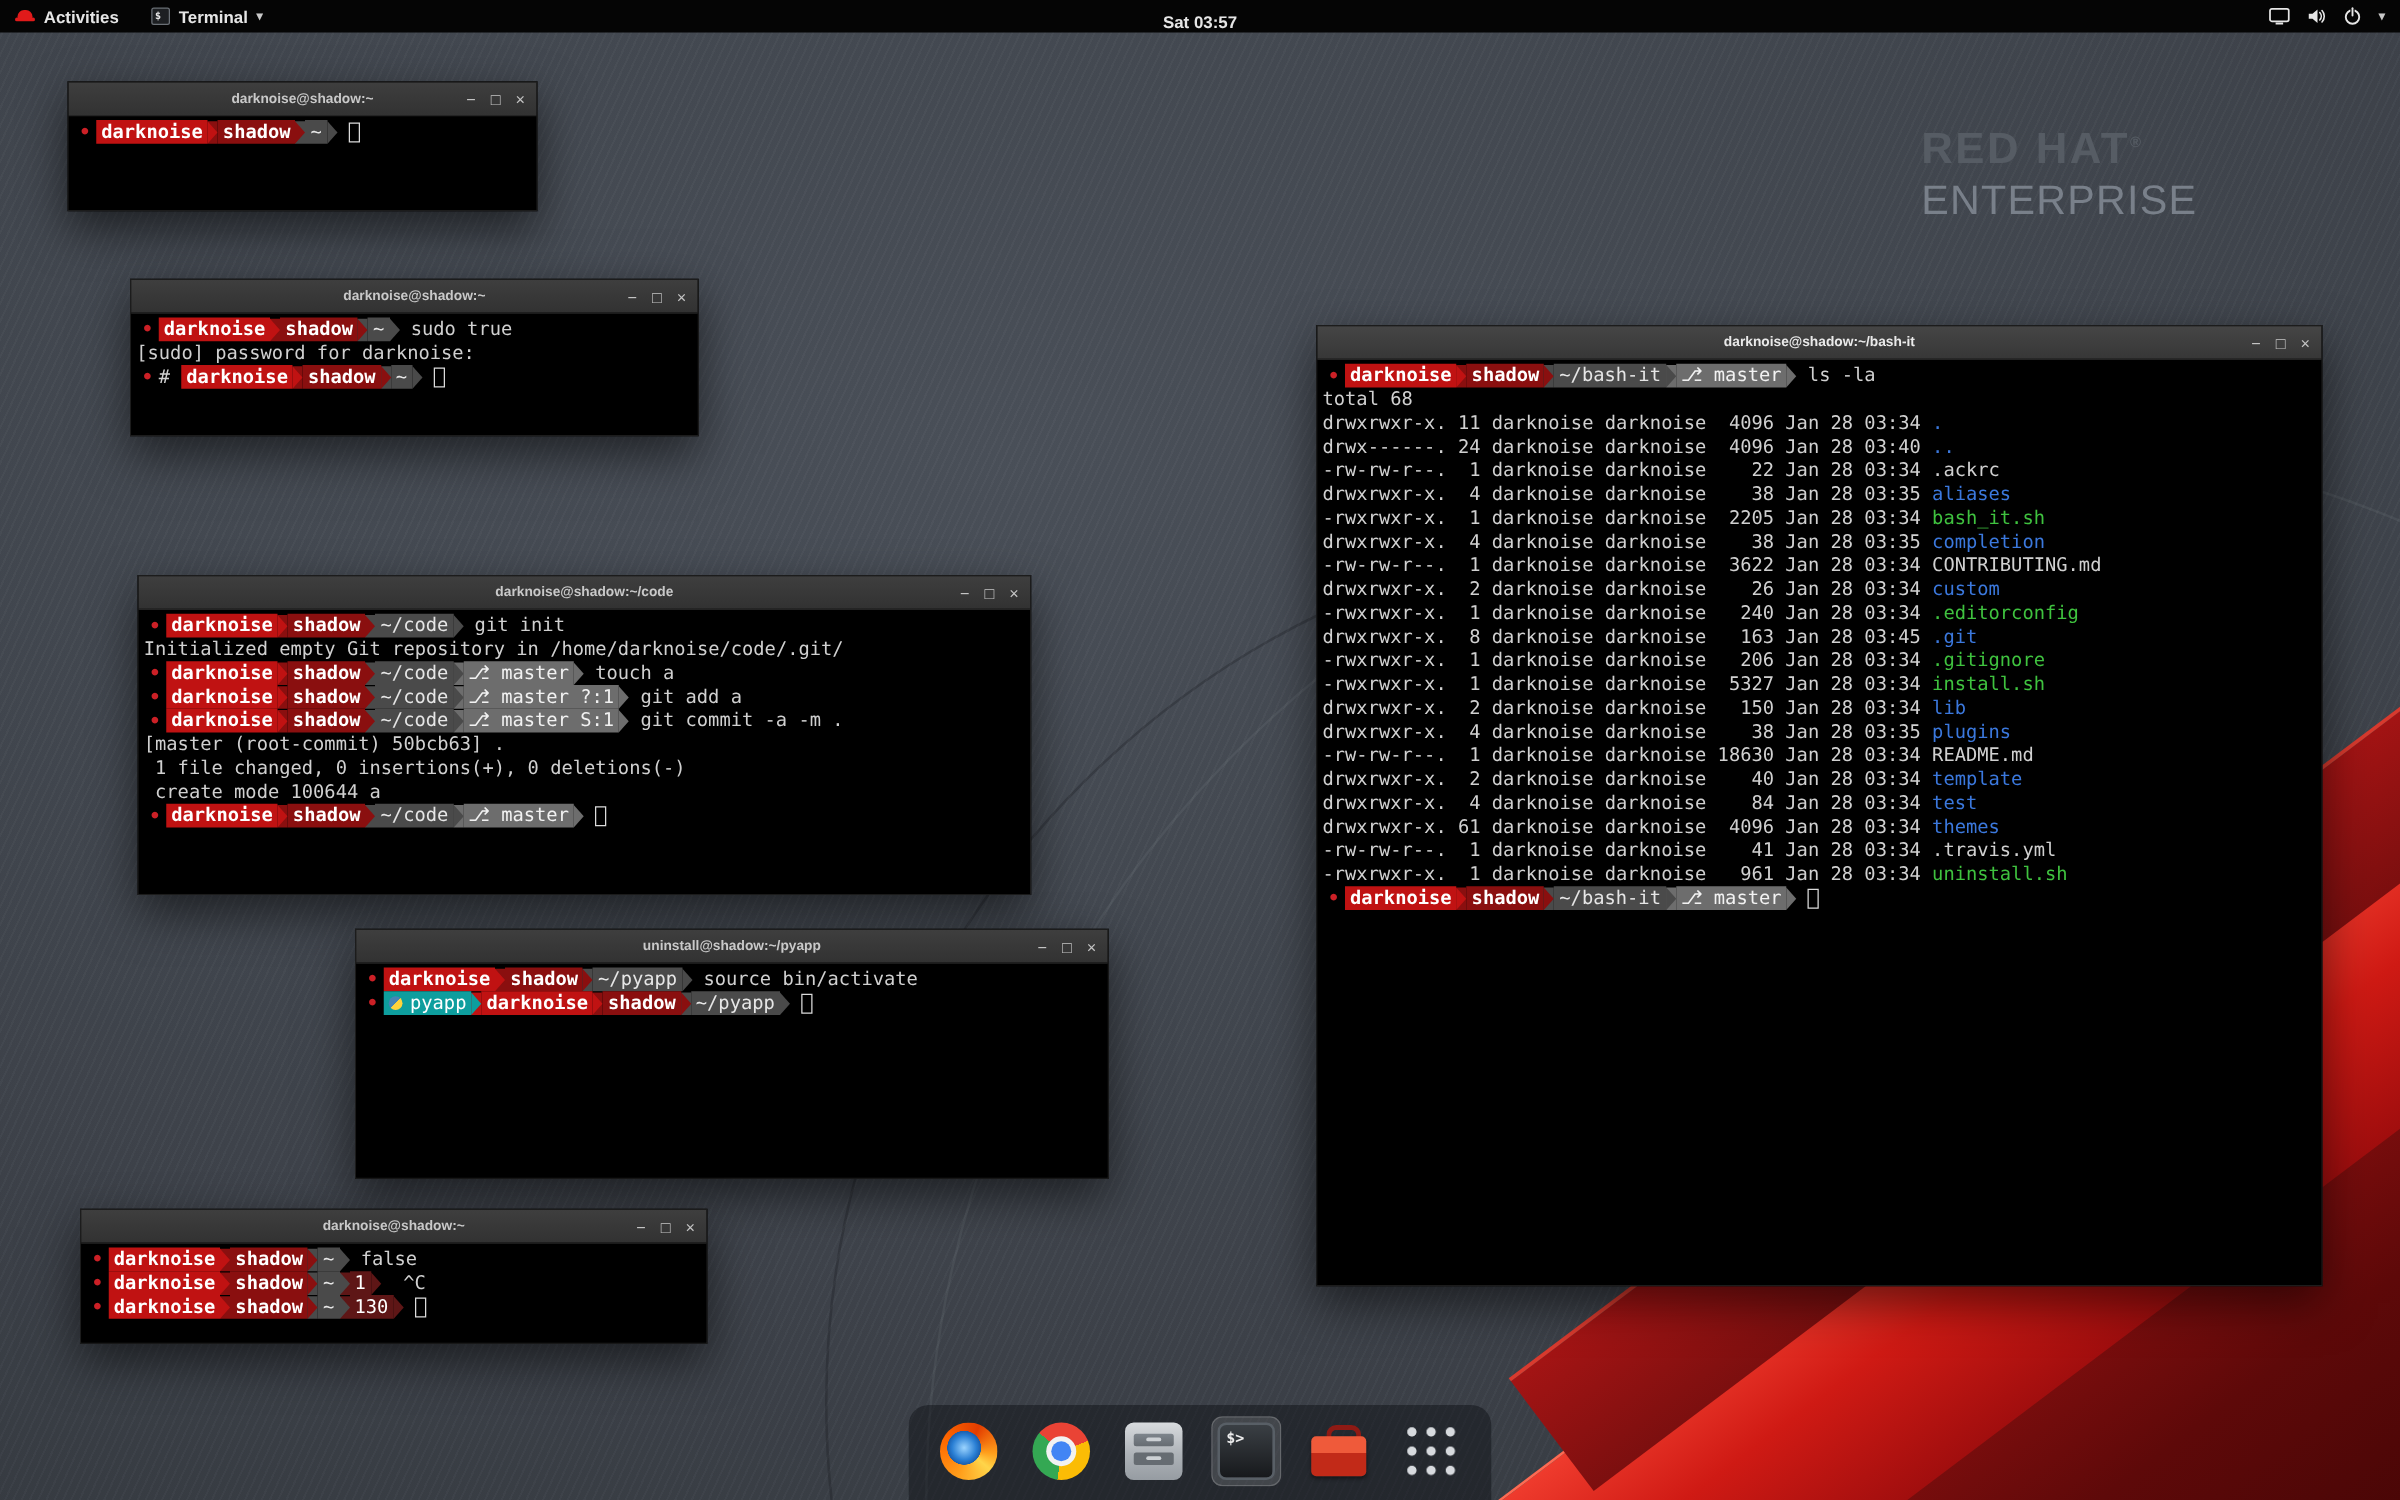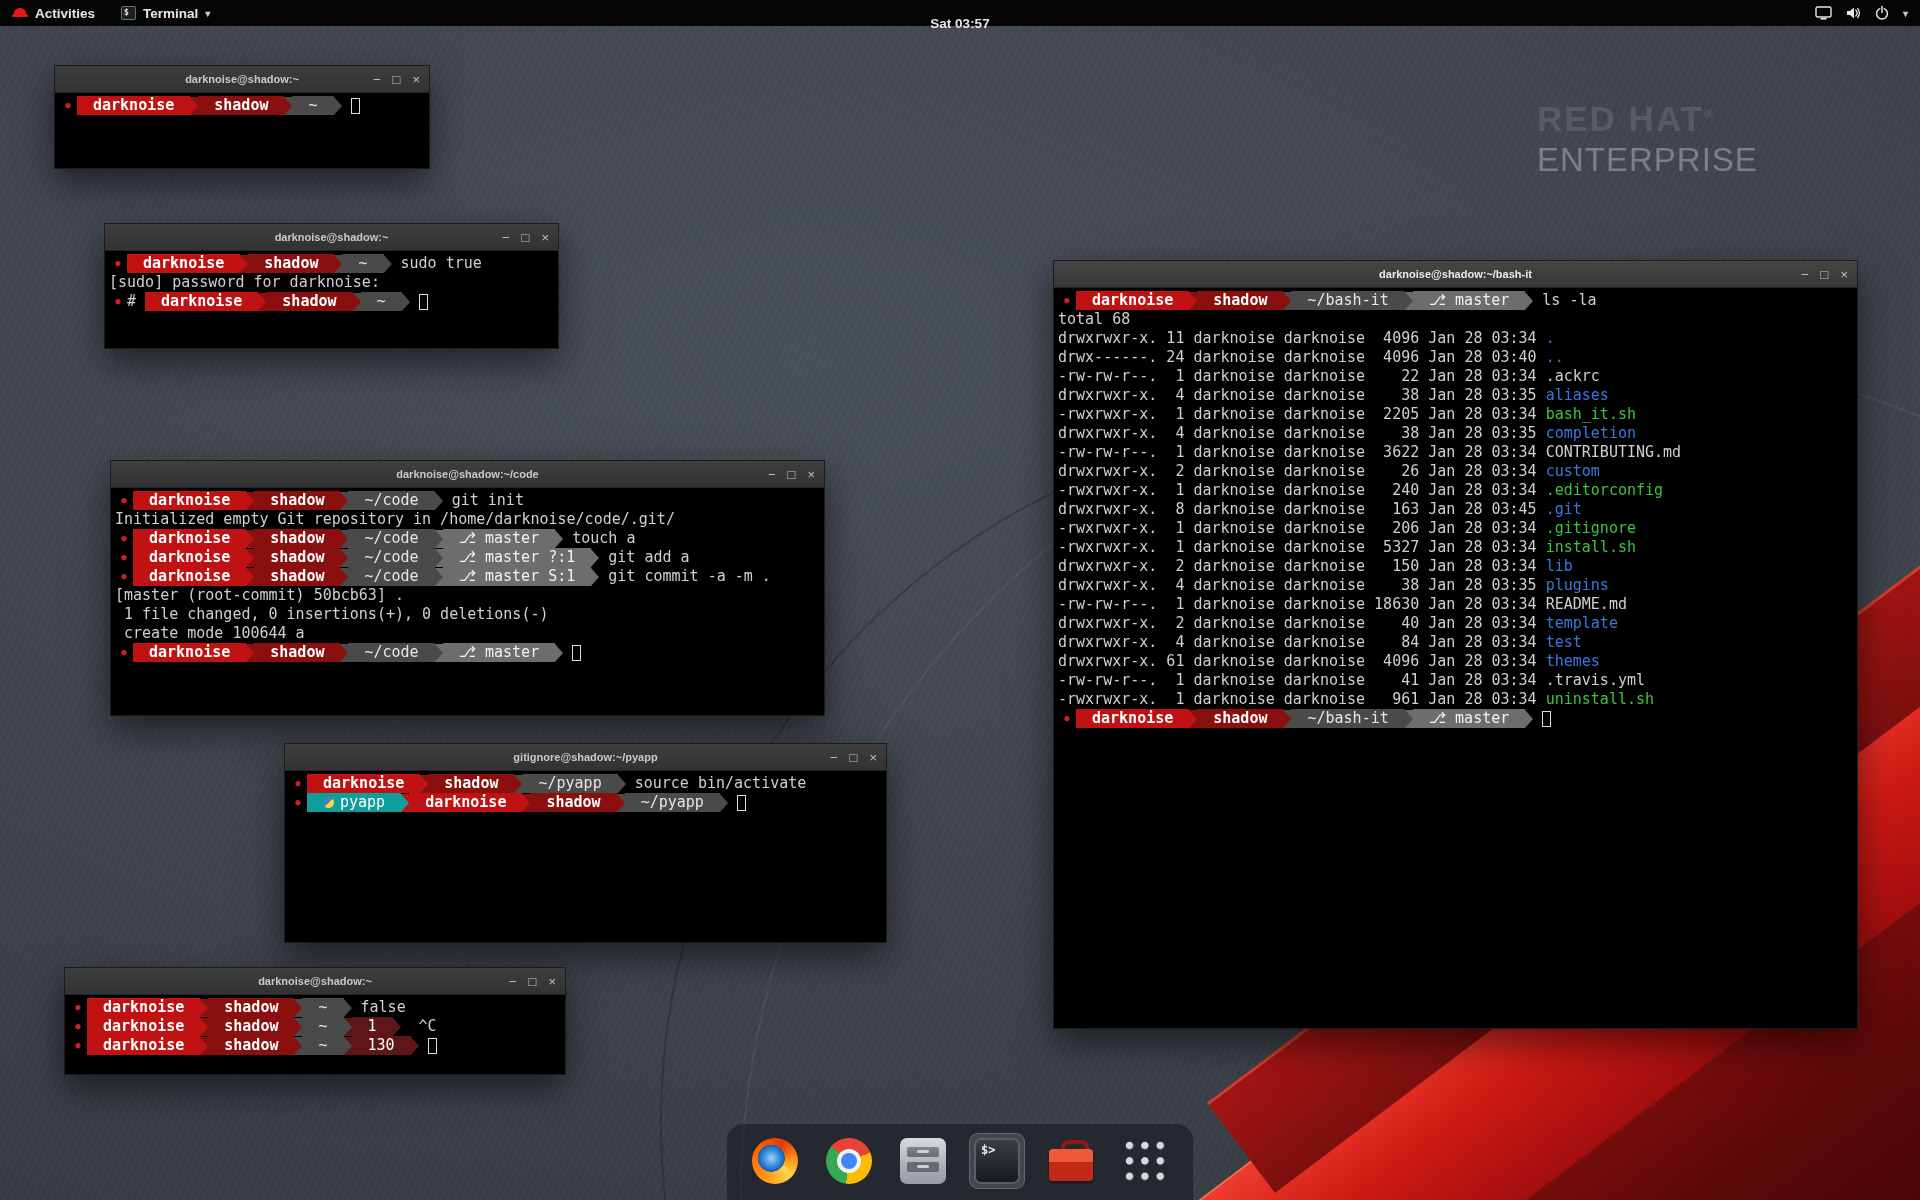--- a/index.html
+++ b/index.html
@@ -38,39 +38,39 @@
   .panel{position:absolute;top:0;left:0;right:0;height:26px;background:#050505;z-index:50;
     display:flex;align-items:center;color:#e6e6e6;font-size:13.5px;font-weight:600;padding:0 8px;box-sizing:border-box;}
   .panel-left{display:flex;align-items:center;gap:18px;}
   .panel-item{display:flex;align-items:center;gap:7px;height:26px;padding:0 4px;cursor:default;}
   .redhat-fedora{width:16px;height:14px;position:relative;display:inline-block;}
   .redhat-fedora::before{content:"";position:absolute;top:2px;left:2px;width:12px;height:7px;background:#e01a1a;border-radius:6px 6px 2px 2px;}
   .redhat-fedora::after{content:"";position:absolute;top:8px;left:0;width:16px;height:3px;background:#e01a1a;border-radius:2px;}
   .mini-term{width:15px;height:14px;background:#1d1f22;border:1px solid #6b7076;border-radius:2px;
     color:#e6e6e6;font:bold 8px/12px "DejaVu Sans Mono",monospace;text-align:left;padding-left:2px;box-sizing:border-box;display:inline-block;}
   .chev{font-size:10px;color:#c9c9c9;}
-  .panel-center{position:absolute;left:50%;transform:translateX(-50%);top:16px;height:26px;display:flex;}
+  .panel-center{position:absolute;left:50%;transform:translateX(-50%);top:4px;height:26px;display:flex;align-items:center;}
   .panel-right{margin-left:auto;display:flex;align-items:center;gap:13px;height:26px;padding:0 4px;}
   .panel-right svg{display:block;}
   
   .window{position:absolute;display:flex;flex-direction:column;background:#000;
     border:1px solid #1c1c1c;box-shadow:0 14px 36px rgba(0,0,0,0.55);z-index:10;}
   .window.focused{z-index:12;justify-content:space-between;}
   .titlebar{height:26px;flex:none;position:relative;display:flex;align-items:center;justify-content:center;
     background:linear-gradient(#3e3e3e,#323232);border-bottom:1px solid #242424;}
   .window.focused .titlebar{background:linear-gradient(#454545,#373737);}
   .title{font-size:11px;font-weight:bold;color:#c9c9c9;}
   .window.focused .title{color:#eaeaea;}
   .tb-buttons{position:absolute;right:9px;top:0;bottom:0;display:flex;align-items:center;gap:12px;}
   .tb-btn{color:#c4c4c4;font-size:13px;line-height:1;cursor:default;}
   .term-body{flex:1;background:#000;padding:3px 4px;overflow:hidden;
     font-family:"DejaVu Sans Mono",monospace;font-size:15px;color:#d0d0d0;white-space:pre;}
   .tline{display:flex;align-items:center;height:19px;line-height:19px;}
   .picon{width:18px;flex:none;text-align:center;color:#cc2026;font-size:9px;}
-  .pseg{display:inline-flex;align-items:center;height:19px;padding:0 16px;flex:none;}
+  .pseg{display:inline-flex;align-items:center;height:19px;padding:0 4px;flex:none;}
   .parrow{width:0;height:0;flex:none;border-top:9.5px solid transparent;border-bottom:9.5px solid transparent;border-left:8px solid #000;}
   .ptext{flex:none;}
   .cursor{display:inline-block;width:9px;height:16px;border:1px solid #dcdcdc;box-sizing:border-box;flex:none;}
   .pydot{width:11px;height:11px;border-radius:50%;margin-right:6px;flex:none;
     background:linear-gradient(135deg,#4584b6 50%,#ffd43b 50%);}
   
   #win-a{left:54px; top:65px; width:374px; height:102px;}
   #win-b{left:104px;top:223px;width:453px; height:124px;}
   #win-c{left:110px;top:460px;width:713px; height:254px;}
   #win-d{left:284px;top:743px;width:601px; height:198px;}
@@ -156,21 +156,21 @@
         <span class="tb-btn">−</span>
         <span class="tb-btn">□</span>
         <span class="tb-btn">×</span>
       </span>
   </div>
   <div class="term-body"><div class="tline"><span class="picon">●</span><span class="pseg" style="background: rgb(192, 18, 18); color: rgb(255, 255, 255); font-weight: bold;">darknoise</span><span class="parrow" style="border-left-color: rgb(192, 18, 18); background-color: rgb(138, 15, 15);"></span><span class="pseg" style="background: rgb(138, 15, 15); color: rgb(255, 255, 255); font-weight: bold;">shadow</span><span class="parrow" style="border-left-color: rgb(138, 15, 15); background-color: rgb(74, 74, 74);"></span><span class="pseg" style="background: rgb(74, 74, 74); color: rgb(230, 230, 230);">~/code</span><span class="parrow" style="border-left-color: rgb(74, 74, 74); background-color: transparent;"></span><span class="ptext"> git init</span></div><div class="tline"><span class="ptext">Initialized empty Git repository in /home/darknoise/code/.git/</span></div><div class="tline"><span class="picon">●</span><span class="pseg" style="background: rgb(192, 18, 18); color: rgb(255, 255, 255); font-weight: bold;">darknoise</span><span class="parrow" style="border-left-color: rgb(192, 18, 18); background-color: rgb(138, 15, 15);"></span><span class="pseg" style="background: rgb(138, 15, 15); color: rgb(255, 255, 255); font-weight: bold;">shadow</span><span class="parrow" style="border-left-color: rgb(138, 15, 15); background-color: rgb(74, 74, 74);"></span><span class="pseg" style="background: rgb(74, 74, 74); color: rgb(230, 230, 230);">~/code</span><span class="parrow" style="border-left-color: rgb(74, 74, 74); background-color: rgb(109, 109, 109);"></span><span class="pseg" style="background: rgb(109, 109, 109); color: rgb(242, 242, 242);">⎇ master</span><span class="parrow" style="border-left-color: rgb(109, 109, 109); background-color: transparent;"></span><span class="ptext"> touch a</span></div><div class="tline"><span class="picon">●</span><span class="pseg" style="background: rgb(192, 18, 18); color: rgb(255, 255, 255); font-weight: bold;">darknoise</span><span class="parrow" style="border-left-color: rgb(192, 18, 18); background-color: rgb(138, 15, 15);"></span><span class="pseg" style="background: rgb(138, 15, 15); color: rgb(255, 255, 255); font-weight: bold;">shadow</span><span class="parrow" style="border-left-color: rgb(138, 15, 15); background-color: rgb(74, 74, 74);"></span><span class="pseg" style="background: rgb(74, 74, 74); color: rgb(230, 230, 230);">~/code</span><span class="parrow" style="border-left-color: rgb(74, 74, 74); background-color: rgb(109, 109, 109);"></span><span class="pseg" style="background: rgb(109, 109, 109); color: rgb(242, 242, 242);">⎇ master ?:1</span><span class="parrow" style="border-left-color: rgb(109, 109, 109); background-color: transparent;"></span><span class="ptext"> git add a</span></div><div class="tline"><span class="picon">●</span><span class="pseg" style="background: rgb(192, 18, 18); color: rgb(255, 255, 255); font-weight: bold;">darknoise</span><span class="parrow" style="border-left-color: rgb(192, 18, 18); background-color: rgb(138, 15, 15);"></span><span class="pseg" style="background: rgb(138, 15, 15); color: rgb(255, 255, 255); font-weight: bold;">shadow</span><span class="parrow" style="border-left-color: rgb(138, 15, 15); background-color: rgb(74, 74, 74);"></span><span class="pseg" style="background: rgb(74, 74, 74); color: rgb(230, 230, 230);">~/code</span><span class="parrow" style="border-left-color: rgb(74, 74, 74); background-color: rgb(109, 109, 109);"></span><span class="pseg" style="background: rgb(109, 109, 109); color: rgb(242, 242, 242);">⎇ master S:1</span><span class="parrow" style="border-left-color: rgb(109, 109, 109); background-color: transparent;"></span><span class="ptext"> git commit -a -m .</span></div><div class="tline"><span class="ptext">[master (root-commit) 50bcb63] .</span></div><div class="tline"><span class="ptext"> 1 file changed, 0 insertions(+), 0 deletions(-)</span></div><div class="tline"><span class="ptext"> create mode 100644 a</span></div><div class="tline"><span class="picon">●</span><span class="pseg" style="background: rgb(192, 18, 18); color: rgb(255, 255, 255); font-weight: bold;">darknoise</span><span class="parrow" style="border-left-color: rgb(192, 18, 18); background-color: rgb(138, 15, 15);"></span><span class="pseg" style="background: rgb(138, 15, 15); color: rgb(255, 255, 255); font-weight: bold;">shadow</span><span class="parrow" style="border-left-color: rgb(138, 15, 15); background-color: rgb(74, 74, 74);"></span><span class="pseg" style="background: rgb(74, 74, 74); color: rgb(230, 230, 230);">~/code</span><span class="parrow" style="border-left-color: rgb(74, 74, 74); background-color: rgb(109, 109, 109);"></span><span class="pseg" style="background: rgb(109, 109, 109); color: rgb(242, 242, 242);">⎇ master</span><span class="parrow" style="border-left-color: rgb(109, 109, 109); background-color: transparent;"></span><span class="ptext"> </span><span class="cursor"></span></div></div>
 </div>
 
 <div class="window" id="win-d">
   <div class="titlebar">
-    <span class="title">gitignore@shadow:~/pyapp</span>
+    <span class="title">uninstall@shadow:~/pyapp</span>
     <span class="tb-buttons">
         <span class="tb-btn">−</span>
         <span class="tb-btn">□</span>
         <span class="tb-btn">×</span>
       </span>
   </div>
   <div class="term-body"><div class="tline"><span class="picon">●</span><span class="pseg" style="background: rgb(192, 18, 18); color: rgb(255, 255, 255); font-weight: bold;">darknoise</span><span class="parrow" style="border-left-color: rgb(192, 18, 18); background-color: rgb(138, 15, 15);"></span><span class="pseg" style="background: rgb(138, 15, 15); color: rgb(255, 255, 255); font-weight: bold;">shadow</span><span class="parrow" style="border-left-color: rgb(138, 15, 15); background-color: rgb(74, 74, 74);"></span><span class="pseg" style="background: rgb(74, 74, 74); color: rgb(230, 230, 230);">~/pyapp</span><span class="parrow" style="border-left-color: rgb(74, 74, 74); background-color: transparent;"></span><span class="ptext"> source bin/activate</span></div><div class="tline"><span class="picon">●</span><span class="pseg" style="background: rgb(14, 158, 158); color: rgb(255, 255, 255);"><span class="pydot"></span>pyapp</span><span class="parrow" style="border-left-color: rgb(14, 158, 158); background-color: rgb(192, 18, 18);"></span><span class="pseg" style="background: rgb(192, 18, 18); color: rgb(255, 255, 255); font-weight: bold;">darknoise</span><span class="parrow" style="border-left-color: rgb(192, 18, 18); background-color: rgb(138, 15, 15);"></span><span class="pseg" style="background: rgb(138, 15, 15); color: rgb(255, 255, 255); font-weight: bold;">shadow</span><span class="parrow" style="border-left-color: rgb(138, 15, 15); background-color: rgb(74, 74, 74);"></span><span class="pseg" style="background: rgb(74, 74, 74); color: rgb(230, 230, 230);">~/pyapp</span><span class="parrow" style="border-left-color: rgb(74, 74, 74); background-color: transparent;"></span><span class="ptext"> </span><span class="cursor"></span></div></div>
 </div>
 
 <div class="window" id="win-e">

